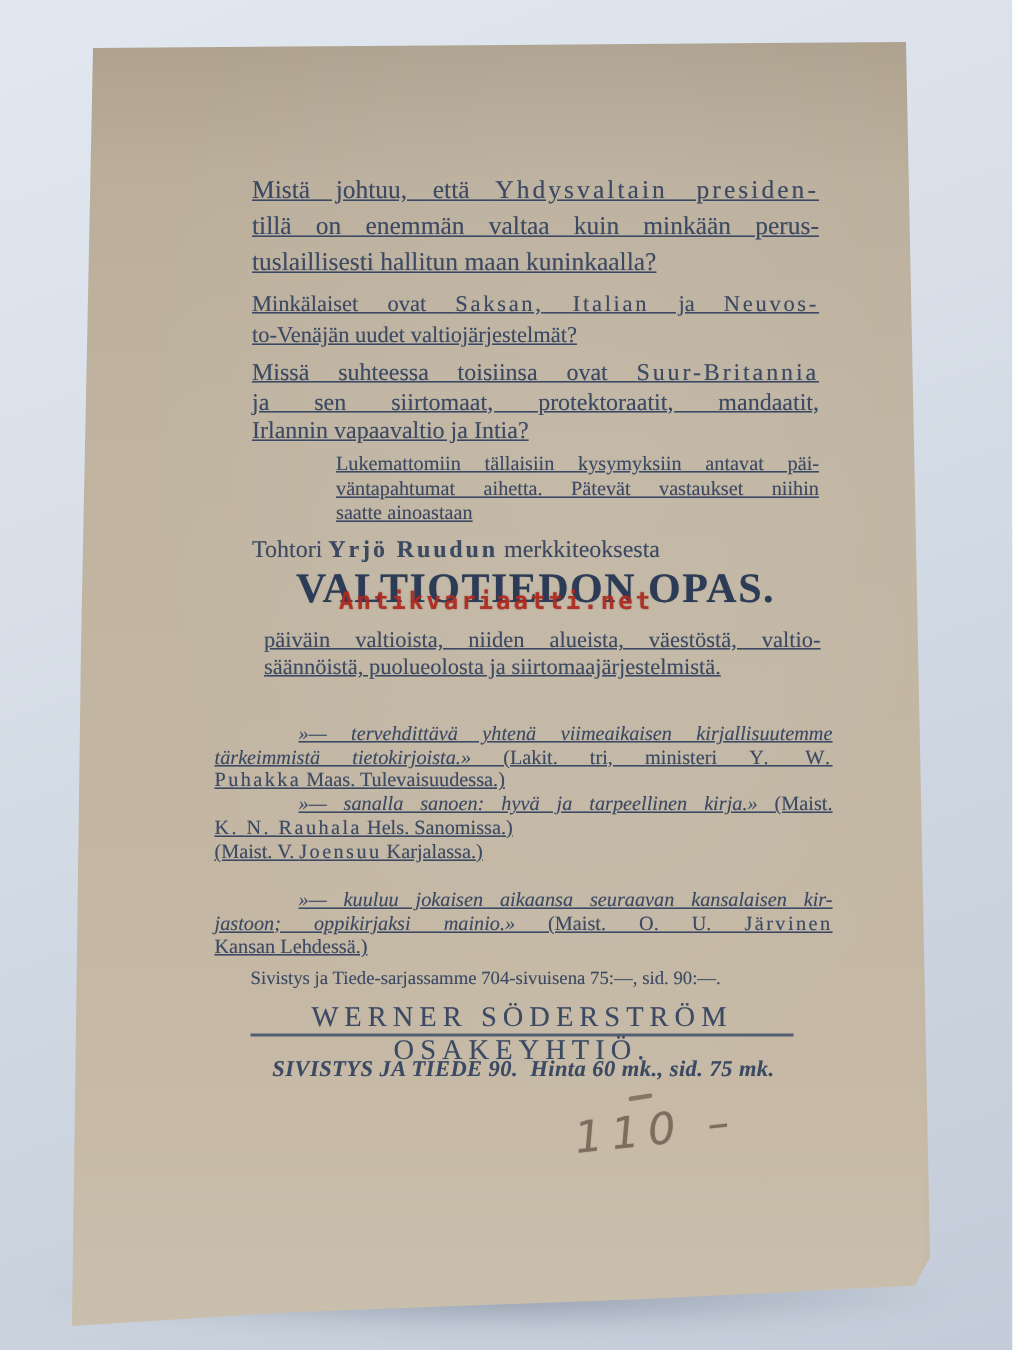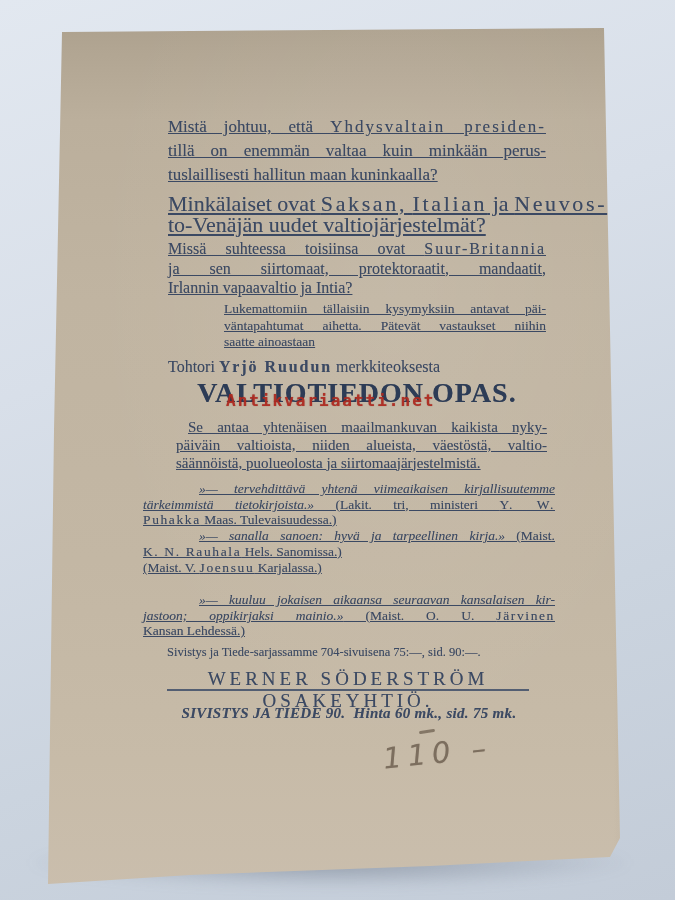--- a/index.html
+++ b/index.html
@@ -30,21 +30,21 @@
   .line{white-space:nowrap;}
   .just .line{text-align:justify;text-align-last:justify;text-decoration:underline;}
   .just .line.last{text-align-last:left;}
   .quote .line.ind{padding-left:56px;}
   .desc .line.ind{padding-left:12px;}
   .sp{letter-spacing:.12em;}
   .b{font-weight:bold;}
   .i{font-style:italic;}
 
   #p1{left:168px;top:115px;width:378px;font-size:17px;line-height:24px;}
-  #p2{left:168px;top:193px;width:378px;font-size:22px;line-height:21px;}
+  #p2{left:168px;top:193px;width:378px;font-size:15px;line-height:21px;}
   #p3{left:168px;top:239px;width:378px;font-size:16px;line-height:19.5px;}
   #p4{left:224px;top:301px;width:322px;font-size:13.5px;line-height:16.5px;}
   #p5{left:168px;top:358px;width:378px;font-size:16px;text-align:left;}
   #title{
     left:168px;top:377px;width:378px;font-size:28px;font-weight:bold;
     text-align:center;letter-spacing:1px;color:#2d3c56;
     text-shadow:0 0 .6px rgba(45,60,86,.5);
   }
   #watermark{
     left:226px;top:391px;
@@ -103,21 +103,20 @@
       </div>
 
     <div id="p5" class="block ink">
         <div class="line last"><span>Tohtori </span><span class="sp b">Yrjö Ruudun</span><span> merkkiteoksesta</span></div>
       </div>
 
     <div id="title" class="block">VALTIOTIEDON OPAS.</div>
     <div id="watermark" class="block">Antikvariaatti.net</div>
 
     <div id="p6" class="block ink just desc">
-        <div class="line ind"><span>Se antaa yhtenäisen maailmankuvan kaikista nyky-</span></div>
         <div class="line"><span>päiväin valtioista, niiden alueista, väestöstä, valtio-</span></div>
         <div class="line last"><span>säännöistä, puolueolosta ja siirtomaajärjestelmistä.</span></div>
       </div>
 
     <div id="q1" class="block ink just quote">
         <div class="line ind"><span class="i">»— tervehdittävä yhtenä viimeaikaisen kirjallisuutemme</span></div>
         <div class="line"><span class="i">tärkeimmistä tietokirjoista.»</span><span> (Lakit. tri, ministeri </span><span class="sp">Y. W.</span></div>
         <div class="line last"><span class="sp">Puhakka</span><span> Maas. Tulevaisuudessa.)</span></div>
       </div>
     <div id="q2" class="block ink just quote">

